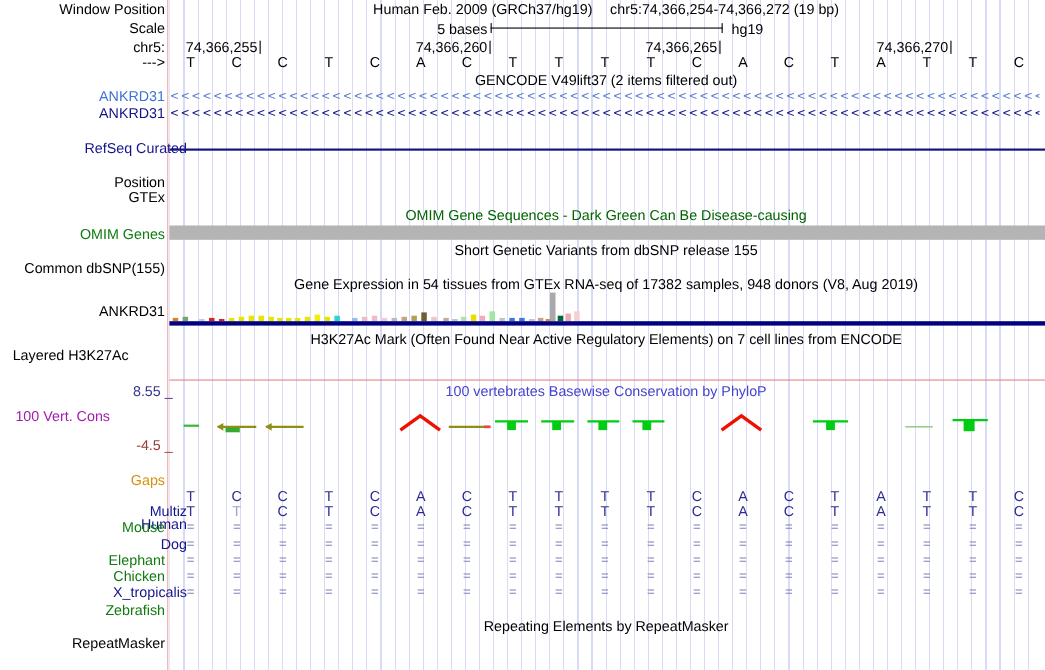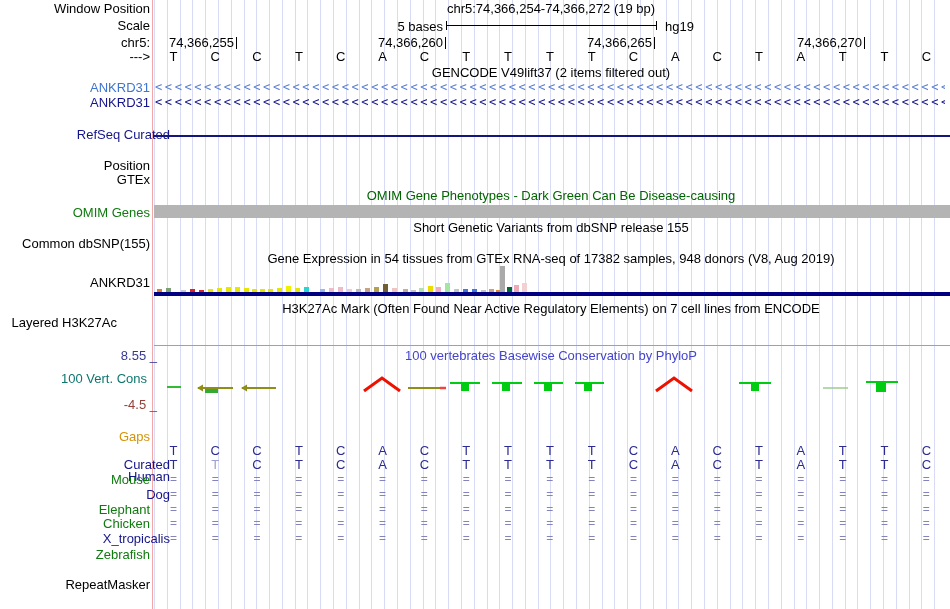--- a/index.html
+++ b/index.html
@@ -5,21 +5,21 @@
   html,body{margin:0;padding:0;background:#fff;}
   .browser{position:relative;width:950px;height:609px;background:#fff;overflow:hidden;
     font-family:"Liberation Sans","DejaVu Sans",sans-serif;font-size:13px;color:#000;}
   .grid{position:absolute;left:154px;top:0;width:793px;height:609px;
     background:repeating-linear-gradient(90deg,#d7dbf5 0px,#d7dbf5 1px,transparent 1px,transparent 12.79px);}
   .pink-edge{position:absolute;left:152px;top:0;width:1.4px;height:609px;background:#f2a6a6;}
   .gutter{position:absolute;left:0;width:150px;text-align:right;white-space:nowrap;line-height:13px;}
   .ctitle{position:absolute;left:154px;width:794px;text-align:center;line-height:13px;}
   .lab-navy{color:#14148c;padding-left:20px;} .lab-green{color:#0f7a0f;} .lab-orange{color:#d4920a;}
   .lab-dkgreen{color:#006400;}
-  .txt-blue{color:#4444cc;} .txt-navy{color:#0f766e;margin-left:47px;} .txt-maroon{color:#94403a;} .txt-dkblue{color:#383890;}
+  .txt-blue{color:#4444cc;} .txt-navy{color:#a21caf;} .txt-maroon{color:#94403a;} .txt-dkblue{color:#383890;}
   .hline{position:absolute;left:154px;width:796px;}
   .seq-row{position:absolute;left:0;top:0;width:950px;height:14px;}
   .seq-row .base{position:absolute;transform:translateX(-50%);line-height:13px;}
   .black-bases .base{color:#000;}
   .aln-bases .base{color:#2b2b92;}
   .aln-bases .base.faded{color:#9f9fd0;}
   .eq-row .base{color:#8484bd;font-size:12px;}
   .arrow-row{position:absolute;left:155px;width:790px;height:13px;overflow:hidden;white-space:nowrap;
     font-family:"DejaVu Sans Mono","Liberation Mono",monospace;font-size:12px;letter-spacing:2.6px;line-height:13px;}
   .coord-label{position:absolute;width:83px;text-align:right;top:36px;line-height:13px;}
@@ -32,20 +32,21 @@
 </style>
 </head>
 <body>
 
 <div class="browser">
   <div class="grid"></div>
   <div class="pink-edge"></div>
 
   <div class="gutter" style="top:2px">Window Position</div>
   <div class="ctitle" style="top:2px;display:flex;justify-content:center;gap:16px">
+    <span>Human Feb. 2009 (GRCh37/hg19)</span>
     <span>chr5:74,366,254-74,366,272 (19 bp)</span>
   </div>
 
   <div class="gutter" style="top:19px">Scale</div>
   <div style="position:absolute;left:383px;top:19px;width:60px;text-align:right">5 bases</div>
   <div class="scale-line" style="left:446px;width:211px"></div>
   <div class="scale-tick" style="left:446px"></div>
   <div class="scale-tick" style="left:655.6px"></div>
   <div style="position:absolute;left:665px;top:19px">hg19</div>
 
@@ -89,21 +90,21 @@
   <div class="arrow-row" style="top: 81px; color: rgb(91, 127, 208);">&lt;&lt;&lt;&lt;&lt;&lt;&lt;&lt;&lt;&lt;&lt;&lt;&lt;&lt;&lt;&lt;&lt;&lt;&lt;&lt;&lt;&lt;&lt;&lt;&lt;&lt;&lt;&lt;&lt;&lt;&lt;&lt;&lt;&lt;&lt;&lt;&lt;&lt;&lt;&lt;&lt;&lt;&lt;&lt;&lt;&lt;&lt;&lt;&lt;&lt;&lt;&lt;&lt;&lt;&lt;&lt;&lt;&lt;&lt;&lt;&lt;&lt;&lt;&lt;&lt;&lt;&lt;&lt;&lt;&lt;&lt;&lt;&lt;&lt;&lt;&lt;&lt;&lt;&lt;&lt;&lt;&lt;&lt;&lt;&lt;&lt;&lt;&lt;&lt;&lt;&lt;&lt;&lt;&lt;&lt;&lt;&lt;&lt;&lt;&lt;&lt;&lt;&lt;&lt;&lt;&lt;&lt;&lt;&lt;&lt;</div>
   <div class="gutter" style="top: 96px; color: rgb(20, 20, 140);">ANKRD31</div>
   <div class="arrow-row" style="top: 96px; color: rgb(20, 20, 140);">&lt;&lt;&lt;&lt;&lt;&lt;&lt;&lt;&lt;&lt;&lt;&lt;&lt;&lt;&lt;&lt;&lt;&lt;&lt;&lt;&lt;&lt;&lt;&lt;&lt;&lt;&lt;&lt;&lt;&lt;&lt;&lt;&lt;&lt;&lt;&lt;&lt;&lt;&lt;&lt;&lt;&lt;&lt;&lt;&lt;&lt;&lt;&lt;&lt;&lt;&lt;&lt;&lt;&lt;&lt;&lt;&lt;&lt;&lt;&lt;&lt;&lt;&lt;&lt;&lt;&lt;&lt;&lt;&lt;&lt;&lt;&lt;&lt;&lt;&lt;&lt;&lt;&lt;&lt;&lt;&lt;&lt;&lt;&lt;&lt;&lt;&lt;&lt;&lt;&lt;&lt;&lt;&lt;&lt;&lt;&lt;&lt;&lt;&lt;&lt;&lt;&lt;&lt;&lt;&lt;&lt;&lt;&lt;&lt;&lt;</div>
 
   <div class="gutter lab-navy" style="top:128px">RefSeq Curated</div>
   <div class="hline" style="top:135px;height:1.6px;background:#151580"></div>
 
   <div class="gutter" style="top:159px">Position</div>
   <div class="gutter" style="top:173px">GTEx</div>
 
-  <div class="ctitle lab-dkgreen" style="top:189px">OMIM Gene Phenotypes - Dark Green Can Be Disease-causing</div>
+  <div class="ctitle lab-dkgreen" style="top:189px">OMIM Gene Sequences - Dark Green Can Be Disease-causing</div>
   <div class="gutter lab-green" style="top:206px">OMIM Genes</div>
   <div class="hline" style="top:205px;height:13px;background:#b4b4b4"></div>
 
   <div class="ctitle" style="top:221px">Short Genetic Variants from dbSNP release 155</div>
   <div class="gutter" style="top:237px">Common dbSNP(155)</div>
 
   <div class="ctitle" style="top:252px">Gene Expression in 54 tissues from GTEx RNA-seq of 17382 samples, 948 donors (V8, Aug 2019)</div>
   <div class="gutter" style="top:276px">ANKRD31</div>
   <div class="gtex-bars">
       <div class="bar" style="left: 157px; height: 3px; background: rgb(222, 127, 42);"></div>
@@ -203,21 +204,21 @@
       <span class="base" style="left: 633.53px;">C</span>
       <span class="base" style="left: 675.36px;">A</span>
       <span class="base" style="left: 717.19px;">C</span>
       <span class="base" style="left: 759.02px;">T</span>
       <span class="base" style="left: 800.85px;">A</span>
       <span class="base" style="left: 842.68px;">T</span>
       <span class="base" style="left: 884.51px;">T</span>
       <span class="base" style="left: 926.34px;">C</span>
     </div>
 
-  <div class="gutter lab-navy" style="top:458px">Curated</div>
+  <div class="gutter lab-navy" style="top:458px">Multiz</div>
   <div class="seq-row aln-bases" style="top:458px">
       <span class="base" style="left: 173.4px;">T</span>
       <span class="base faded" style="left: 215.23px;">T</span>
       <span class="base" style="left: 257.06px;">C</span>
       <span class="base" style="left: 298.89px;">T</span>
       <span class="base" style="left: 340.72px;">C</span>
       <span class="base" style="left: 382.55px;">A</span>
       <span class="base" style="left: 424.38px;">C</span>
       <span class="base" style="left: 466.21px;">T</span>
       <span class="base" style="left: 508.04px;">T</span>
@@ -343,14 +344,15 @@
       <span class="base" style="left: 717.19px;">=</span>
       <span class="base" style="left: 759.02px;">=</span>
       <span class="base" style="left: 800.85px;">=</span>
       <span class="base" style="left: 842.68px;">=</span>
       <span class="base" style="left: 884.51px;">=</span>
       <span class="base" style="left: 926.34px;">=</span>
     </div>
 
   <div class="gutter lab-green" style="top:548px">Zebrafish</div>
 
+  <div class="ctitle" style="top:563px">Repeating Elements by RepeatMasker</div>
   <div class="gutter" style="top:578px">RepeatMasker</div>
 </div>
 
 </body></html>

